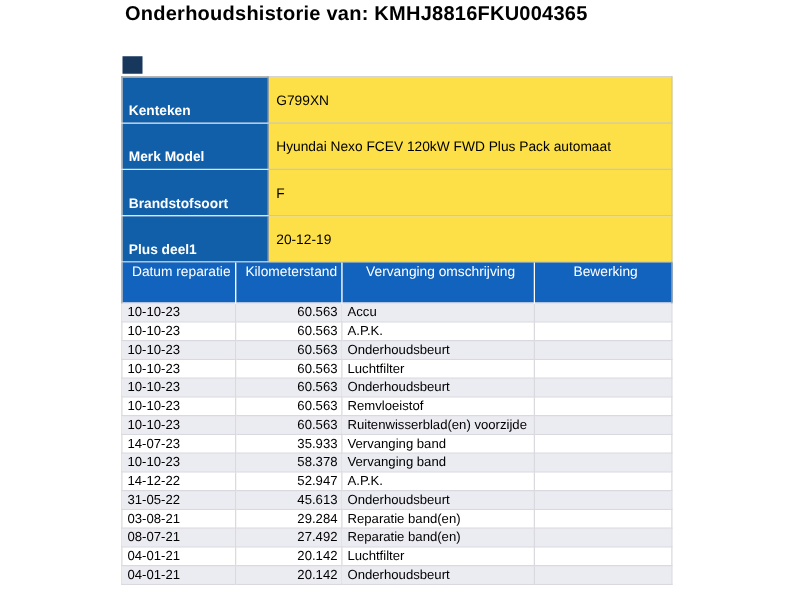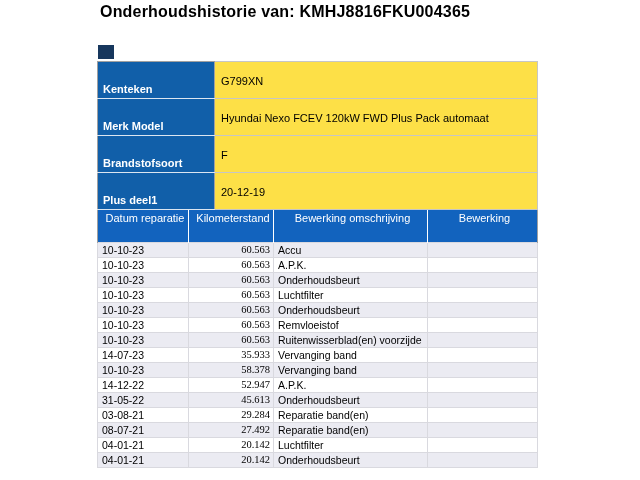--- a/index.html
+++ b/index.html
@@ -83,21 +83,21 @@
     font-size: 10.5px;
     padding: 1px 4px 1px 4px;
     border: 1px solid var(--row-border);
     box-sizing: content-box;
     white-space: nowrap;
     overflow: hidden;
     color: #000000;
   }
   table.history-table tbody tr:nth-child(odd)  { background: var(--row-alt-bg); }
   table.history-table tbody tr:nth-child(even) { background: #ffffff; }
-  table.history-table tbody td.num { text-align: right; padding-right: 3px; font-family: Liberation Serif, serif; }
+  table.history-table tbody td.num { text-align: right; padding-right: 3px; }
 </style>
 </head>
 <body>
 
 <h1 class="page-title">Onderhoudshistorie van: KMHJ8816FKU004365</h1>
 
 <div class="navy-marker"></div>
 
 <table class="info-table">
   <tbody id="info-tbody">
@@ -124,21 +124,21 @@
   <colgroup>
     <col style="width:91px">
       <col style="width:85px">
       <col style="width:154px">
       <col style="width:110px">
   </colgroup>
   <thead>
       <tr id="hist-head-row">
         <th>Datum reparatie</th>
         <th>Kilometerstand</th>
-        <th>Bewerking omschrijving</th>
+        <th>Vervanging omschrijving</th>
         <th>Bewerking</th>
       </tr>
     </thead>
   <tbody id="hist-tbody">
       <tr>
         <td>10-10-23</td>
         <td class="num">60.563</td>
         <td>Accu</td>
         <td></td>
       </tr>

